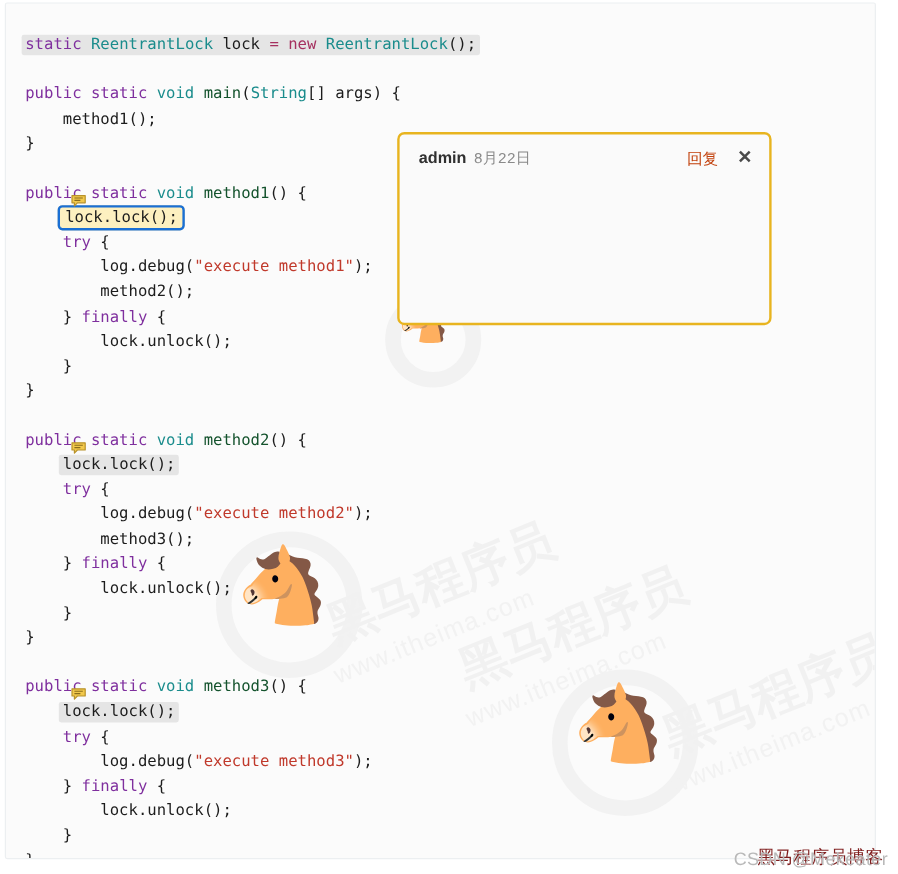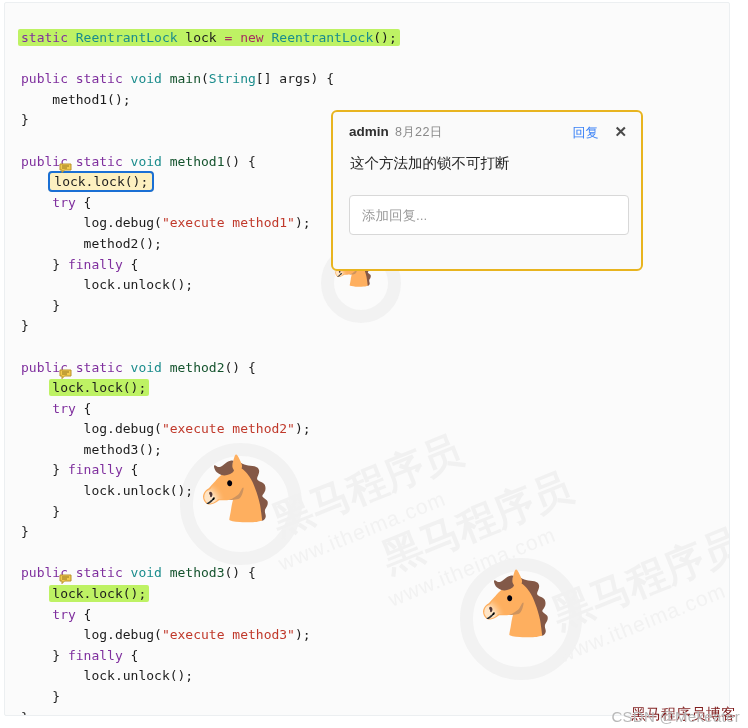--- a/index.html
+++ b/index.html
@@ -85,21 +85,21 @@
   
   .kw   { color: #7f2f9e; }      
   .typ  { color: #1a8c8c; }      
   .fn   { color: #14532d; }      
   .str  { color: #c0392b; }      
   .pln  { color: #1c1c1c; }
   .pnk  { color: #a5305f; }
 
   
   .hl {
-    background: #bef264;
+    background: #e5e5e5;
     border-radius: 2px;
     padding: 1px 3px;
     margin: 0 -3px;
   }
   .hl-sel {
     background: #fdf0c0;
     border: 2px solid #1a6fd4;
     border-radius: 4px;
     padding: 1px 4px;
     margin: 0 -4px;
@@ -141,21 +141,21 @@
   }
   #popup-date {
     font-size: 12.5px;
     color: #8a8a8a;
     margin-left: 6px;
     font-family: Liberation Mono, monospace;
   }
   #popup-head-spacer { flex: 1 1 auto; }
   #reply-link {
     font-size: 13px;
-    color: #3b82f6;
+    color: #c2410c;
     cursor: pointer;
     margin-right: 16px;
   }
   #close-btn {
     font-size: 15px;
     color: #4a4a4a;
     cursor: pointer;
     font-weight: bold;
     line-height: 1;
   }
@@ -246,18 +246,16 @@
 </div>
 
 <div id="comment-popup">
   <div id="popup-head">
     <span id="popup-author">admin</span>
     <span id="popup-date">8月22日</span>
     <span id="popup-head-spacer"></span>
     <span id="reply-link">回复</span>
     <span id="close-btn">✕</span>
   </div>
-  <div id="popup-body">这个方法加的锁不可打断</div>
-  <input id="reply-input" type="text" placeholder="添加回复..." style="">
 </div>
 
 <div id="csdn-overlay">黑马程序员博客</div>
 <div id="csdn-watermark">CSDN @Mekeater</div>
 
 </body></html>

